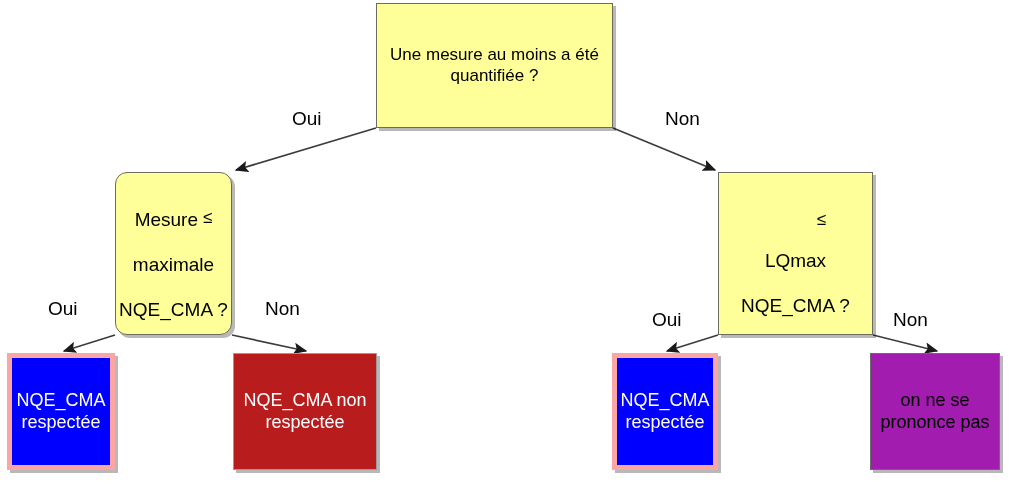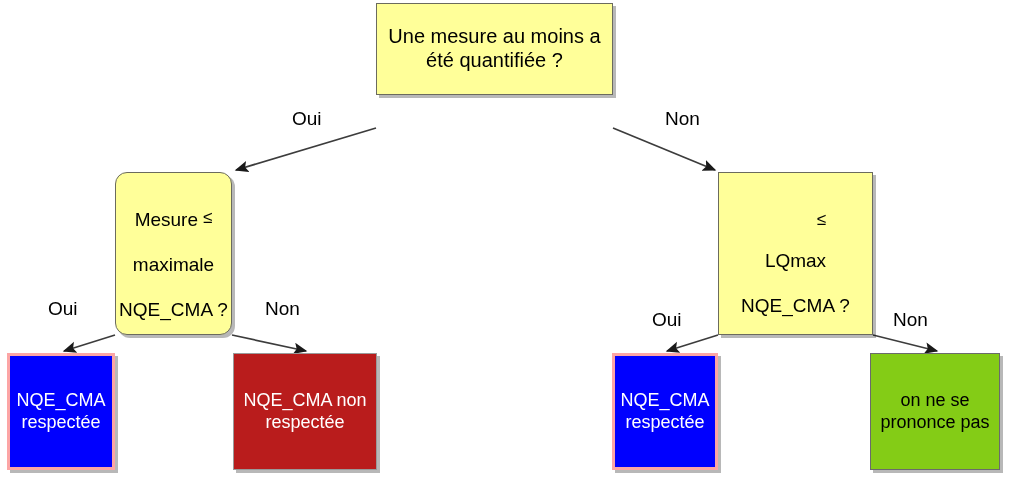--- a/index.html
+++ b/index.html
@@ -44,50 +44,50 @@
   .decision, .terminal, .process {
     border: 1px solid #6b6b5e;
   }
   .yellow {
     background: #ffff99;
     color: #000000;
   }
   .blue {
     background: #0000ff;
     color: #ffffff;
-    border: 3px solid #fca5a5;
+    border: 5px solid #fca5a5;
   }
   .red {
     background: #b91c1c;
     color: #ffffff;
     border: 1px solid #9a9a9a;
   }
   .gray {
-    background: #84cc16;
+    background: #a21caf;
     color: #000000;
     border: 1px solid #6b6b6b;
   }
   .edge-label {
     position: absolute;
     font-size: 19px;
     color: #000000;
     white-space: nowrap;
   }
   .sup-le {
     font-size: 17px;
     vertical-align: 3px;
     padding-left: 5px;
     letter-spacing: 0;
   }
   .le-line {
     display: block;
     font-size: 17px;
     line-height: 0.9;
   }
-  .n-top   { left: 376px; top: 3px;   width: 237px; height: 92px; font-size: 20px; }
+  .n-top   { left: 376px; top: 3px;   width: 237px; height: 125px; font-size: 17px; }
   .n-left  { left: 115px; top: 172px; width: 117px; height: 163px; font-size: 19px; border-radius: 12px; }
   .n-right { left: 718px; top: 172px; width: 155px; height: 163px; font-size: 19px; }
   .n-blue1 { left: 7px;   top: 353px; width: 108px; height: 117px; font-size: 18px; }
   .n-red   { left: 233px; top: 353px; width: 144px; height: 117px; font-size: 18px; }
   .n-blue2 { left: 612px; top: 353px; width: 106px; height: 117px; font-size: 18px; }
   .n-gray  { left: 870px; top: 353px; width: 130px; height: 117px; font-size: 18px; }
 </style>
 </head>
 <body>
 

